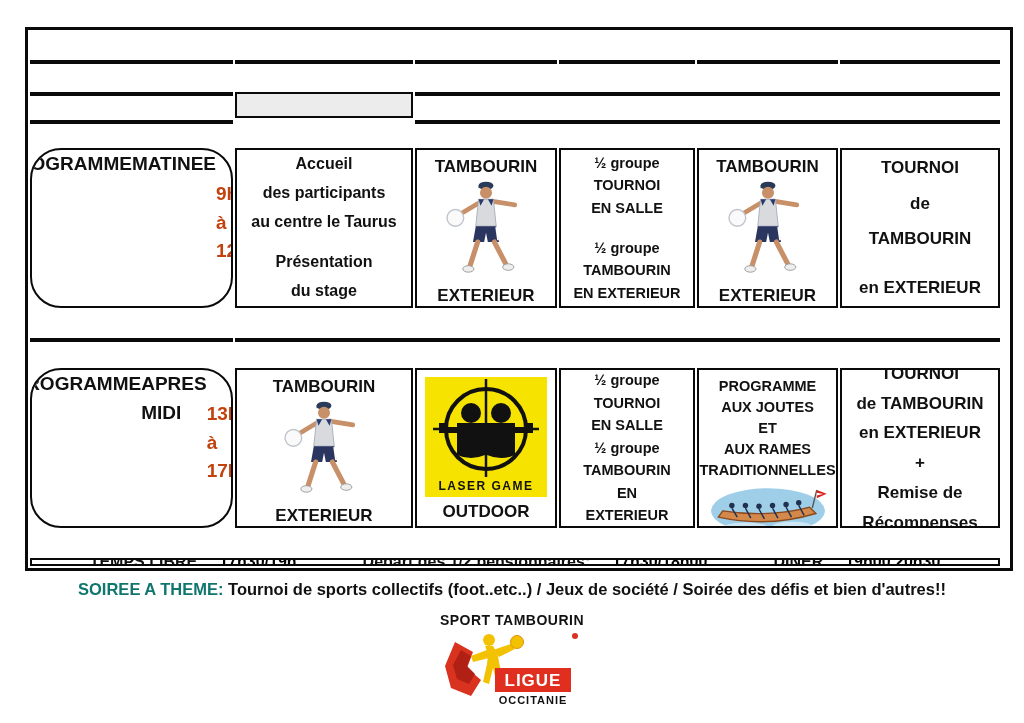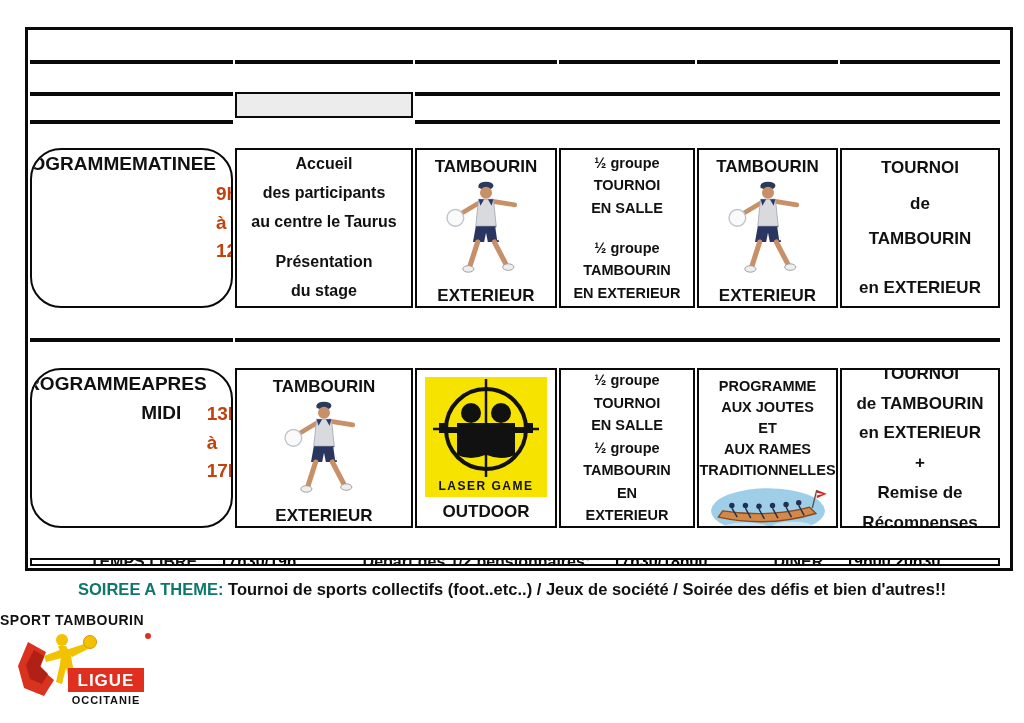--- a/index.html
+++ b/index.html
@@ -45,21 +45,21 @@
   
   .footer-strip{display:flex;align-items:center;justify-content:center;gap:66px;font-size:16px;}
   .footer-strip .red{color:#000000;}
   .footer-strip span{white-space:nowrap;}
   .pair{display:flex;gap:22px;}
   
   .soiree{position:absolute;left:0;top:580px;width:100%;text-align:center;font-size:16.5px;}
   .soiree .red{color:#0f766e;}
   
   .brand{position:absolute;left:0;top:612px;width:100%;display:flex;
-         flex-direction:column;align-items:flex-start;}
+         flex-direction:column;align-items:center;}
   .brand-title{font-size:14px;letter-spacing:.5px;}
   svg text{font-family:"Liberation Sans",sans-serif;font-weight:700;}
 </style>
 </head>
 <body>
 
 <div class="page">
 
   <div class="sched">
 

